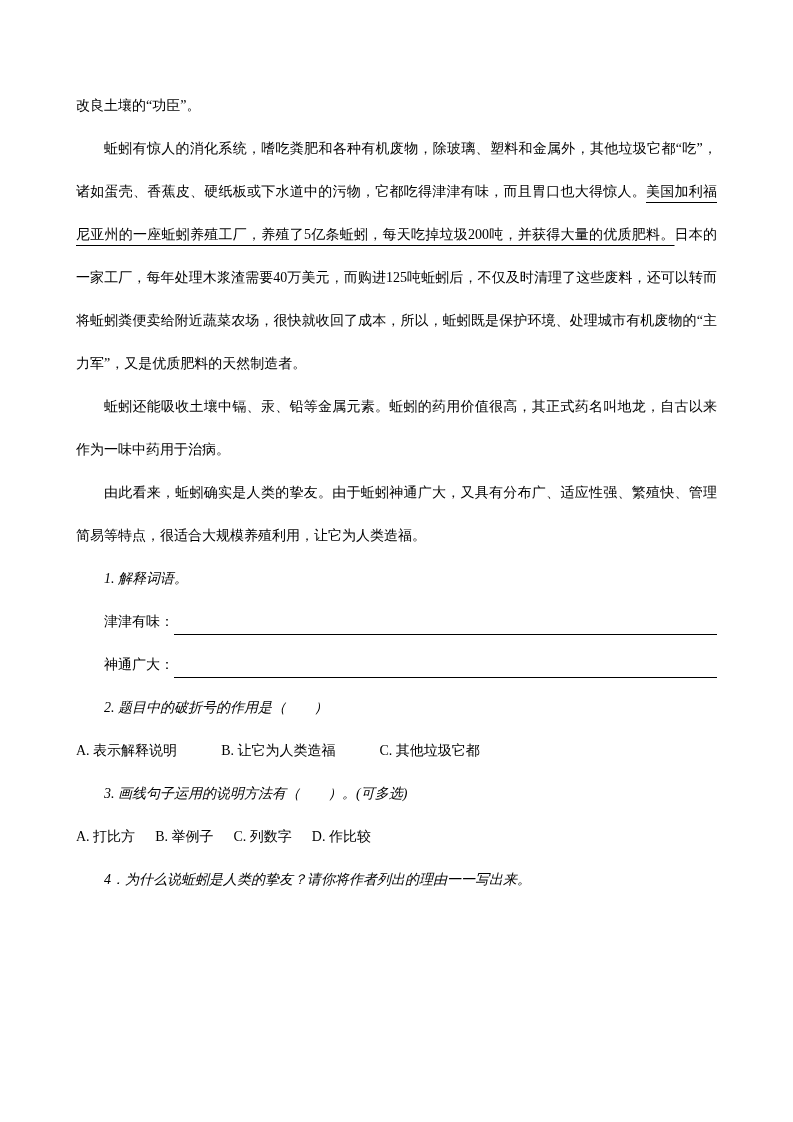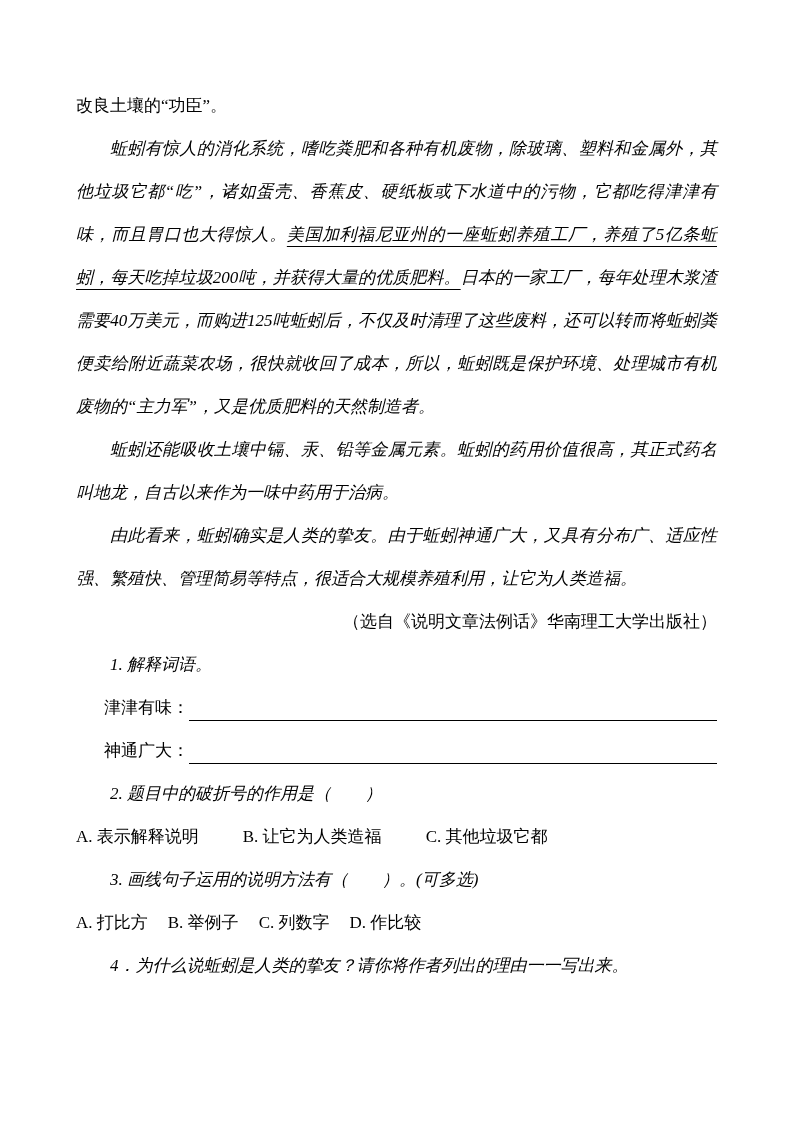--- a/index.html
+++ b/index.html
@@ -10,30 +10,29 @@
     margin: 0 auto;
     font-family: "Liberation Serif", "DejaVu Serif", serif;
     color: #000000;
     overflow: hidden;
   }
   .page {
     width: 793px;
     height: 1122px;
     padding: 84px 76px 40px 76px;
     background: #ffffff;
-    font-size: 17px;
+    font-size: 14px;
     line-height: 43px;
   }
   .tail-line {
     text-align: justify;
   }
   .para {
     text-indent: 2em;
     text-align: justify;
-    font-style: italic;
   }
   .underlined {
     text-decoration: underline;
     text-underline-offset: 6px;
     text-decoration-thickness: 1.4px;
   }
   .attribution {
     text-align: right;
   }
   .q-label {
@@ -69,21 +68,20 @@
 <div class="page">
 
   <p class="tail-line">改良土壤的“功臣”。</p>
 
   <p class="para"><span>蚯蚓有惊人的消化系统，嗜吃粪肥和各种有机废物，除玻璃、塑料和金属外，其他垃圾它都“吃”，诸如蛋壳、香蕉皮、硬纸板或下水道中的污物，它都吃得津津有味，而且胃口也大得惊人。</span><span class="underlined">美国加利福尼亚州的一座蚯蚓养殖工厂，养殖了5亿条蚯蚓，每天吃掉垃圾200吨，并获得大量的优质肥料。</span><span>日本的一家工厂，每年处理木浆渣需要40万美元，而购进125吨蚯蚓后，不仅及时清理了这些废料，还可以转而将蚯蚓粪便卖给附近蔬菜农场，很快就收回了成本，所以，蚯蚓既是保护环境、处理城市有机废物的“主力军”，又是优质肥料的天然制造者。</span></p>
 
   <p class="para">蚯蚓还能吸收土壤中镉、汞、铅等金属元素。蚯蚓的药用价值很高，其正式药名叫地龙，自古以来作为一味中药用于治病。</p>
 
   <p class="para">由此看来，蚯蚓确实是人类的挚友。由于蚯蚓神通广大，又具有分布广、适应性强、繁殖快、管理简易等特点，很适合大规模养殖利用，让它为人类造福。</p>
 
-  <p class="attribution">（选自《说明文章法例话》华南理工大学出版社）</p>
 
   <div>
 
     <p class="q-label">1. 解释词语。</p>
 
     <div class="blank-row">
       <span class="blank-label">津津有味：</span>
       <span class="blank-line"></span>
     </div>
 

